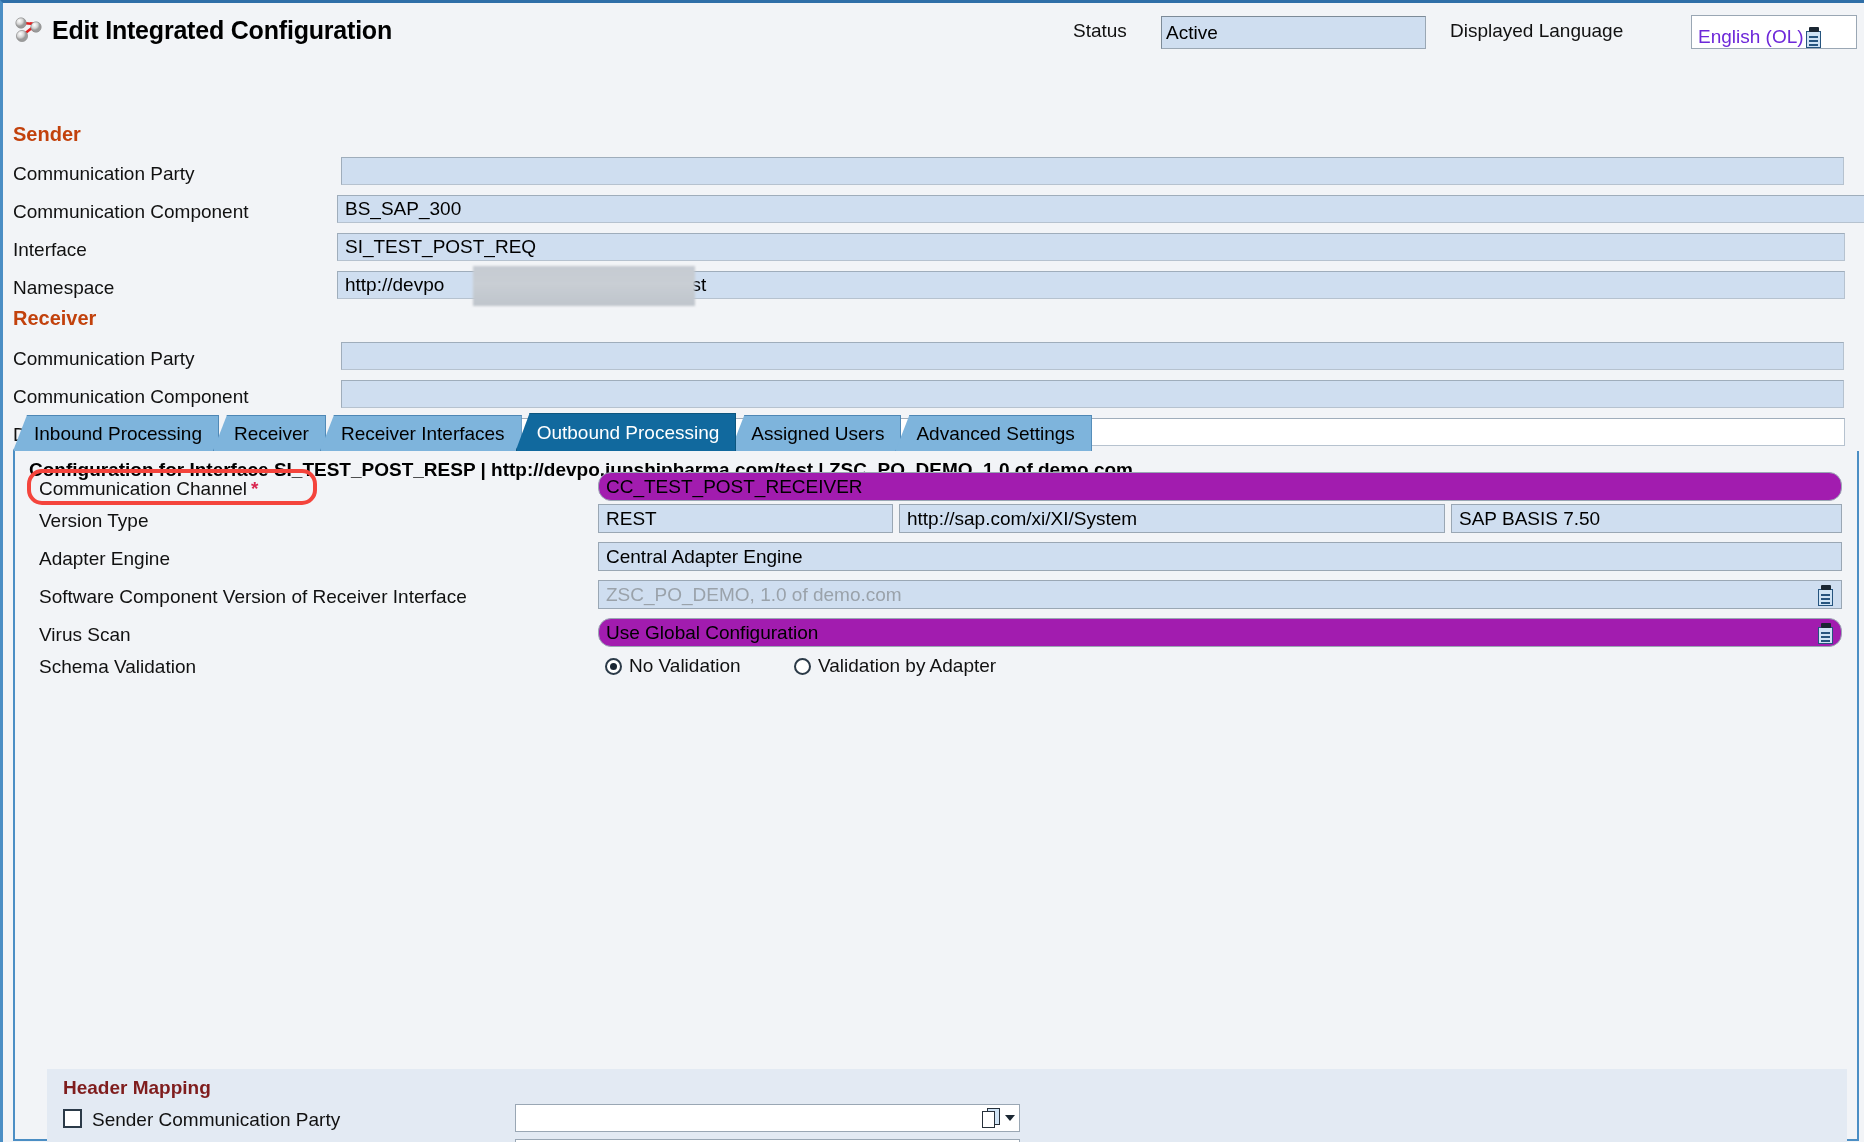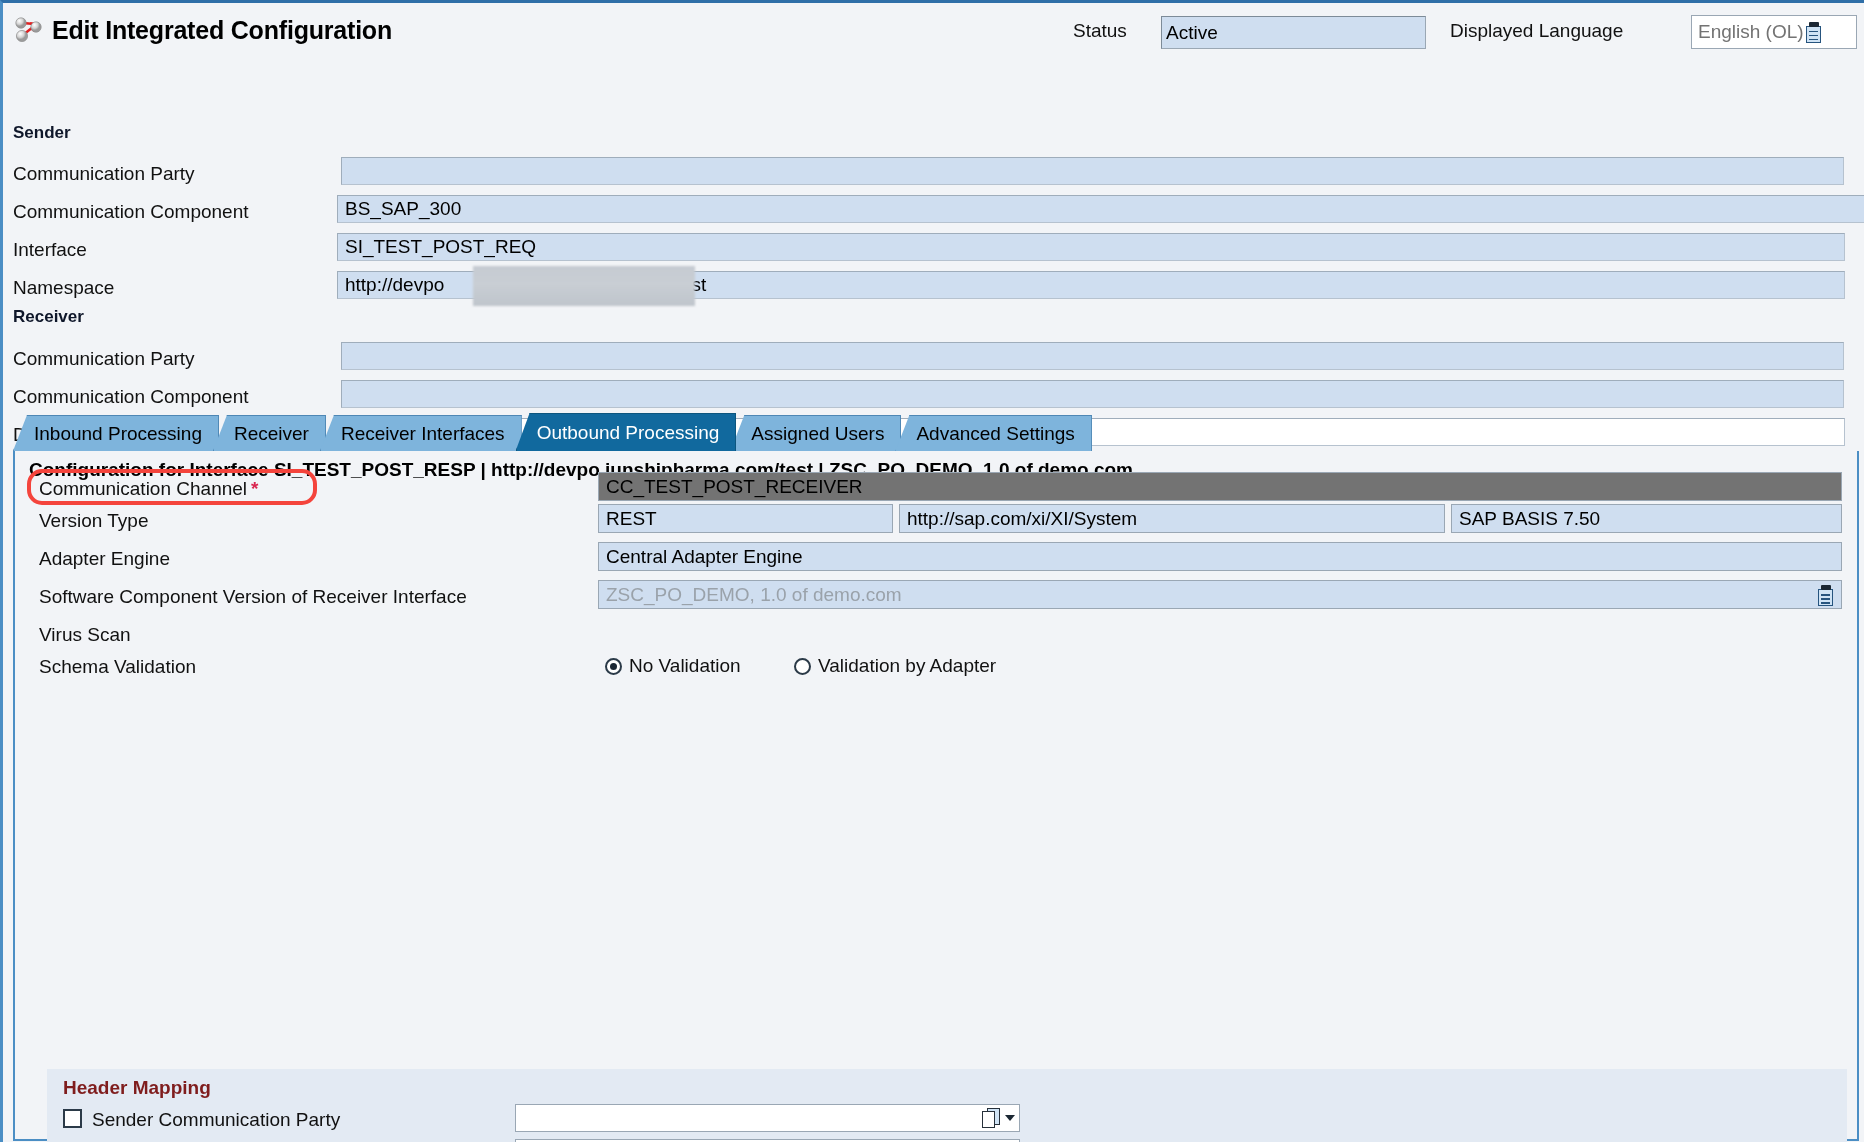--- a/index.html
+++ b/index.html
@@ -50,23 +50,23 @@
   }
   .lang-label {
     position: absolute; left: 1447px; top: 17px;
     font-size: 19px; color: #111;
   }
   .lang-box {
     position: absolute; left: 1688px; top: 12px;
     width: 166px; height: 34px;
     background: #fff;
     border: 1px solid #9aa7b4;
-    display: flex; align-items: center;
+    display: flex; align-items: flex-end;
     padding-left: 6px;
-    font-size: 19px; color: #737373;
+    font-size: 19px; color: #6d28d9;
     white-space: nowrap;
   }
   .vh-icon {
     display: inline-block; width: 19px; height: 21px;
     position: relative; flex: none; margin-left: 1px;
   }
   .vh-icon .pad {
     position: absolute; left: 1px; top: 4px; width: 15px; height: 17px;
     background: #cfe3f5; border: 1.4px solid #26547e;
   }
@@ -76,21 +76,21 @@
   }
   .vh-icon .ln {
     position: absolute; left: 4px; width: 9px; height: 1.6px; background: #26547e;
   }
   .vh-icon .l1 { top: 9px; } .vh-icon .l2 { top: 13px; } .vh-icon .l3 { top: 17px; }
 
   
   .topform { position: relative; }
   .grp {
     position: absolute; left: 10px;
-    font-size: 17px; font-weight: bold; color: #0f172a;
+    font-size: 20px; font-weight: bold; color: #c2410c;
   }
   .flabel {
     position: absolute; left: 10px;
     font-size: 19px; color: #111;
     white-space: nowrap;
   }
   .finput {
     position: absolute;
     height: 28px;
     background: #cfdef0;
@@ -160,21 +160,21 @@
   .rowinput {
     position: absolute;
     height: 29px;
     background: #cfdef0;
     border: 1px solid #9aa7b4;
     font-size: 19px; color: #000;
     display: flex; align-items: center;
     padding-left: 7px;
     white-space: nowrap; overflow: hidden;
   }
-  .rowinput.white { background: #737373; }
+  .rowinput.white { background: #a21caf; border-radius: 13px; }
   .rowinput.disabled { color: #9aa2aa; }
   .rowinput .vh-icon { position: absolute; right: 5px; top: 4px; }
 
   .redbox {
     position: absolute;
     left: 12px; top: 470px;
     width: 290px; height: 30px;
     border: 4px solid #f4443c;
     border-radius: 15px;
     background: transparent;
@@ -368,20 +368,30 @@
       <span class="vh-icon">
         <span class="pad"></span>
           <span class="clip"></span>
         <span class="ln l1"></span>
           <span class="ln l2"></span>
           <span class="ln l3"></span>
       </span>
     </div>
 
     <div class="rowlabel" style="left:24px; top:173px;">Virus Scan</div>
+    <div class="rowinput white" style="left:583px; top:167px; width:1244px;">
+      <span>Use Global Configuration</span>
+      <span class="vh-icon">
+        <span class="pad"></span>
+          <span class="clip"></span>
+        <span class="ln l1"></span>
+          <span class="ln l2"></span>
+          <span class="ln l3"></span>
+      </span>
+    </div>
 
     <div class="rowlabel" style="left:24px; top:205px;">Schema Validation</div>
     <div class="radio-wrap" style="left:590px; top:204px;">
       <span class="radio on"></span>
       <span>No Validation</span>
     </div>
     <div class="radio-wrap" style="left:779px; top:204px;">
       <span class="radio"></span>
       <span>Validation by Adapter</span>
     </div>

